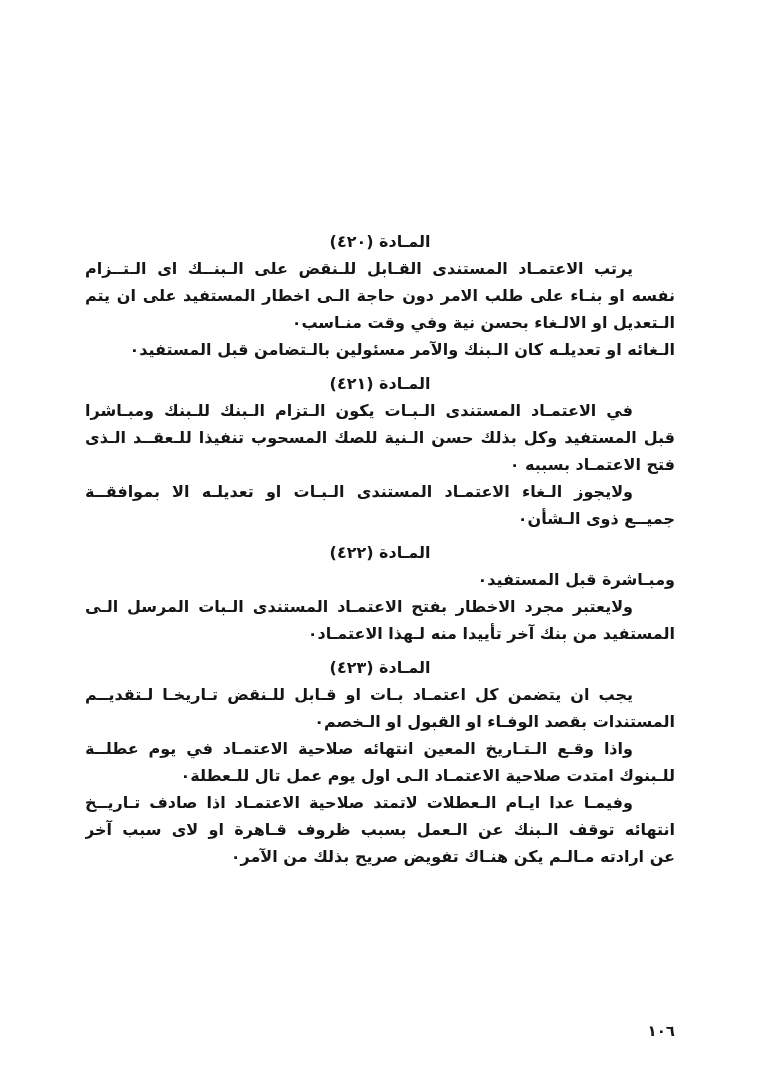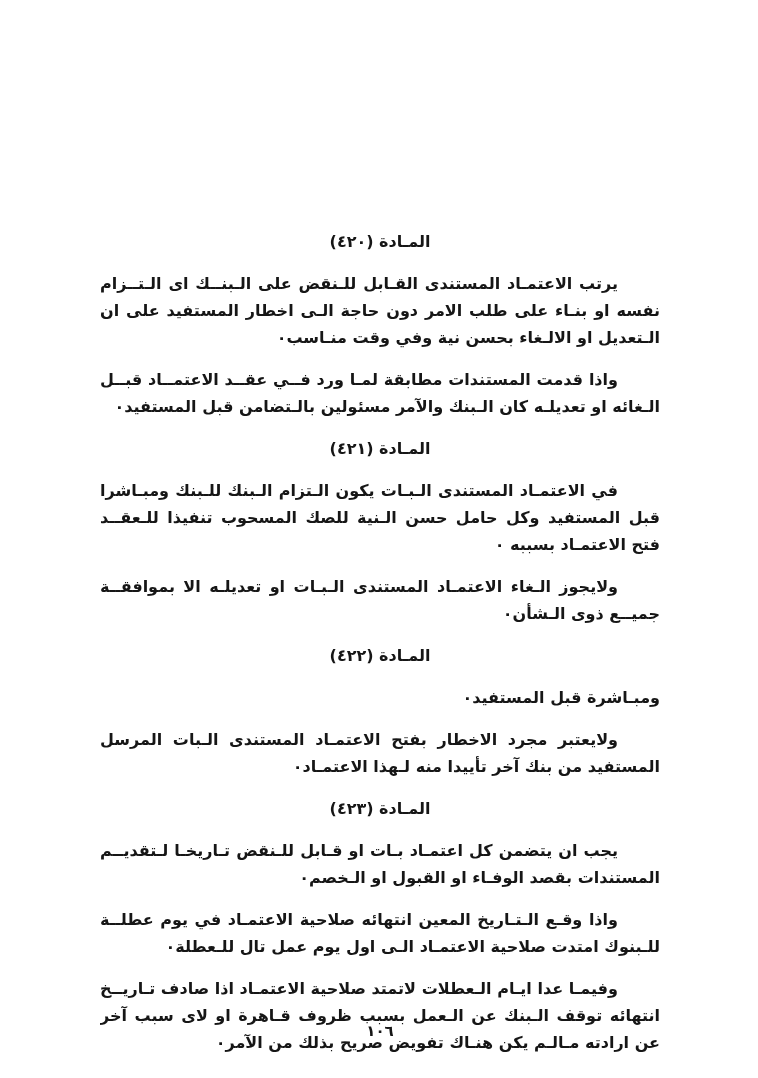--- a/index.html
+++ b/index.html
@@ -28,63 +28,61 @@
   }
   .article { margin:0 0 7px 0; }
   .article-title {
     margin:0;
     font-size:16px;
     font-weight:bold;
     line-height:27px;
     text-align:center;
     letter-spacing:1px;
   }
-  .paragraph { margin:15px; }
+  .paragraph { margin:0; }
   .line {
     height:27px;
     overflow:hidden;
     text-align:justify;
     text-align-last:justify;
   }
   .line.first { text-indent:42px; }
   .line.last  { text-align-last:right; }
   .page-number {
     position:absolute;
     top:1022px;
     right:83px;
     width:590px;
-    text-align:center;
     font-size:15px;
     font-weight:bold;
     letter-spacing:7px;
     direction:rtl;
   }
 </style>
 </head>
 <body>
 
 <div class="page" style="background: rgb(255, 255, 255); color: rgb(22, 22, 22);">
   <main class="text-block" id="articles">
       <section class="article">
         <h2 class="article-title">المـادة (٤٢٠)</h2>
         <div class="paragraph">
           <div class="line first">يرتب الاعتمـاد المستندى القـابل للـنقض على الـبنــك اى الـتــزام</div>
           <div class="line">نفسه او بنـاء على طلب الامر دون حاجة الـى اخطار المستفيد على ان يتم</div>
           <div class="line last">الـتعديل او الالـغاء بحسن نية وفي وقت منـاسب٠</div>
         </div>
         <div class="paragraph">
-          <div class="line first">واذا قدمت المستندات مطابقة لمـا ورد فــي عقــد الاعتمــاد قبــل</div>
           <div class="line last">الـغائه او تعديلـه كان الـبنك والآمر مسئولين بالـتضامن قبل المستفيد٠</div>
         </div>
       </section>
       <section class="article">
         <h2 class="article-title">المـادة (٤٢١)</h2>
         <div class="paragraph">
           <div class="line first">في الاعتمـاد المستندى الـبـات يكون الـتزام الـبنك للـبنك ومبـاشرا</div>
-          <div class="line">قبل المستفيد وكل حامل حسن الـنية للصك المسحوب تنفيذا للـعقــد الـذى</div>
+          <div class="line">قبل المستفيد وكل بذلك حسن الـنية للصك المسحوب تنفيذا للـعقــد الـذى</div>
           <div class="line last">فتح الاعتمـاد بسببه ٠</div>
         </div>
         <div class="paragraph">
           <div class="line first">ولايجوز الـغاء الاعتمـاد المستندى الـبـات او تعديلـه الا بموافقــة</div>
           <div class="line last">جميــع ذوى الـشأن٠</div>
         </div>
       </section>
       <section class="article">
         <h2 class="article-title">المـادة (٤٢٢)</h2>
         <div class="paragraph">

